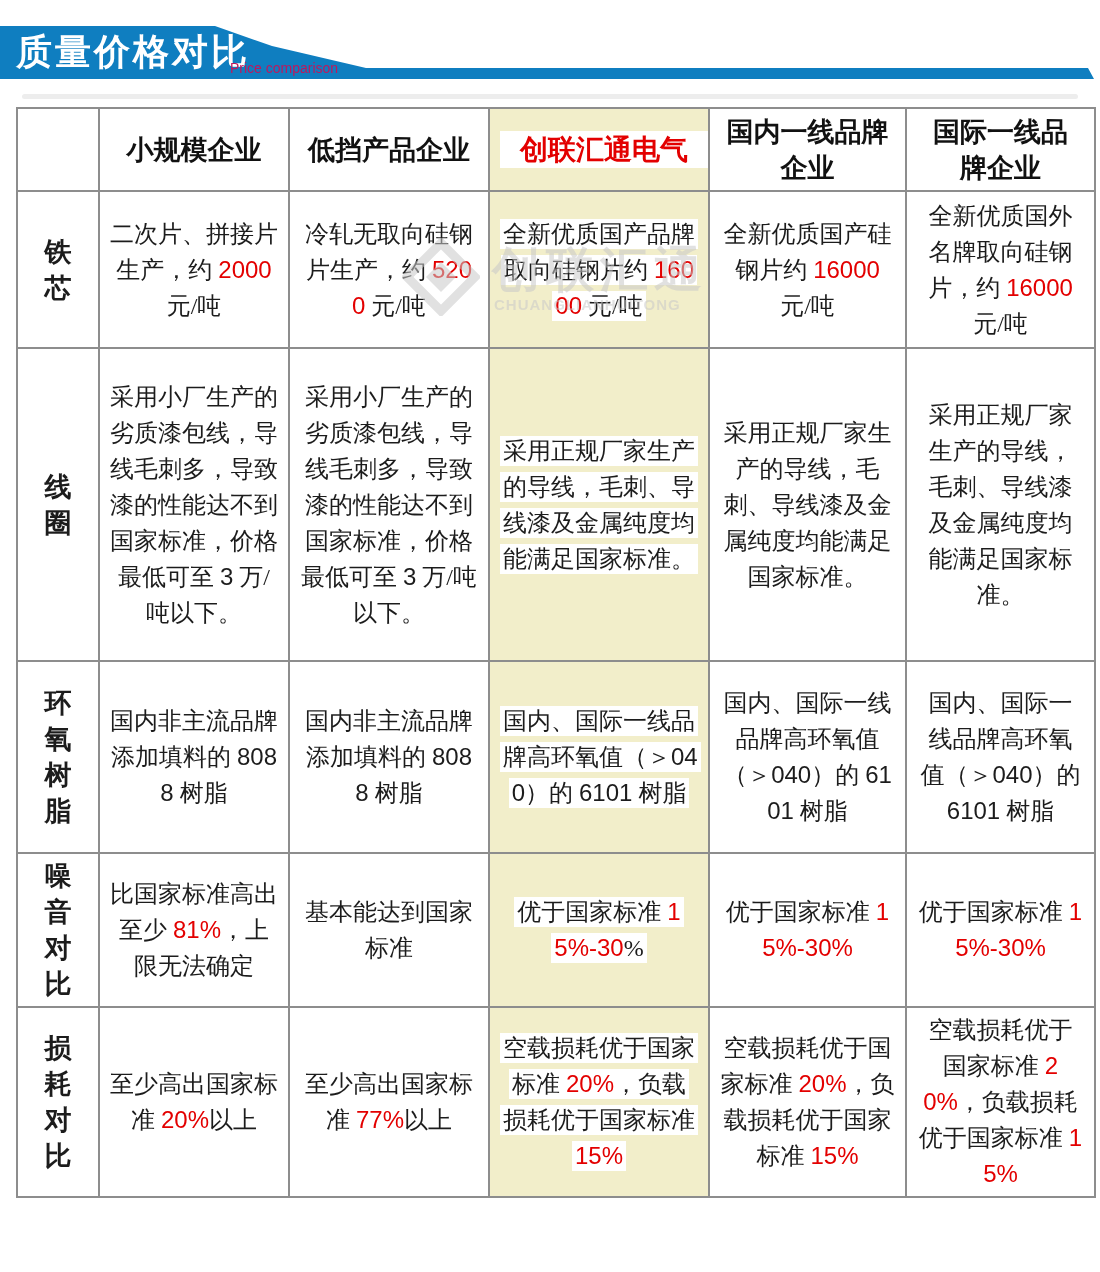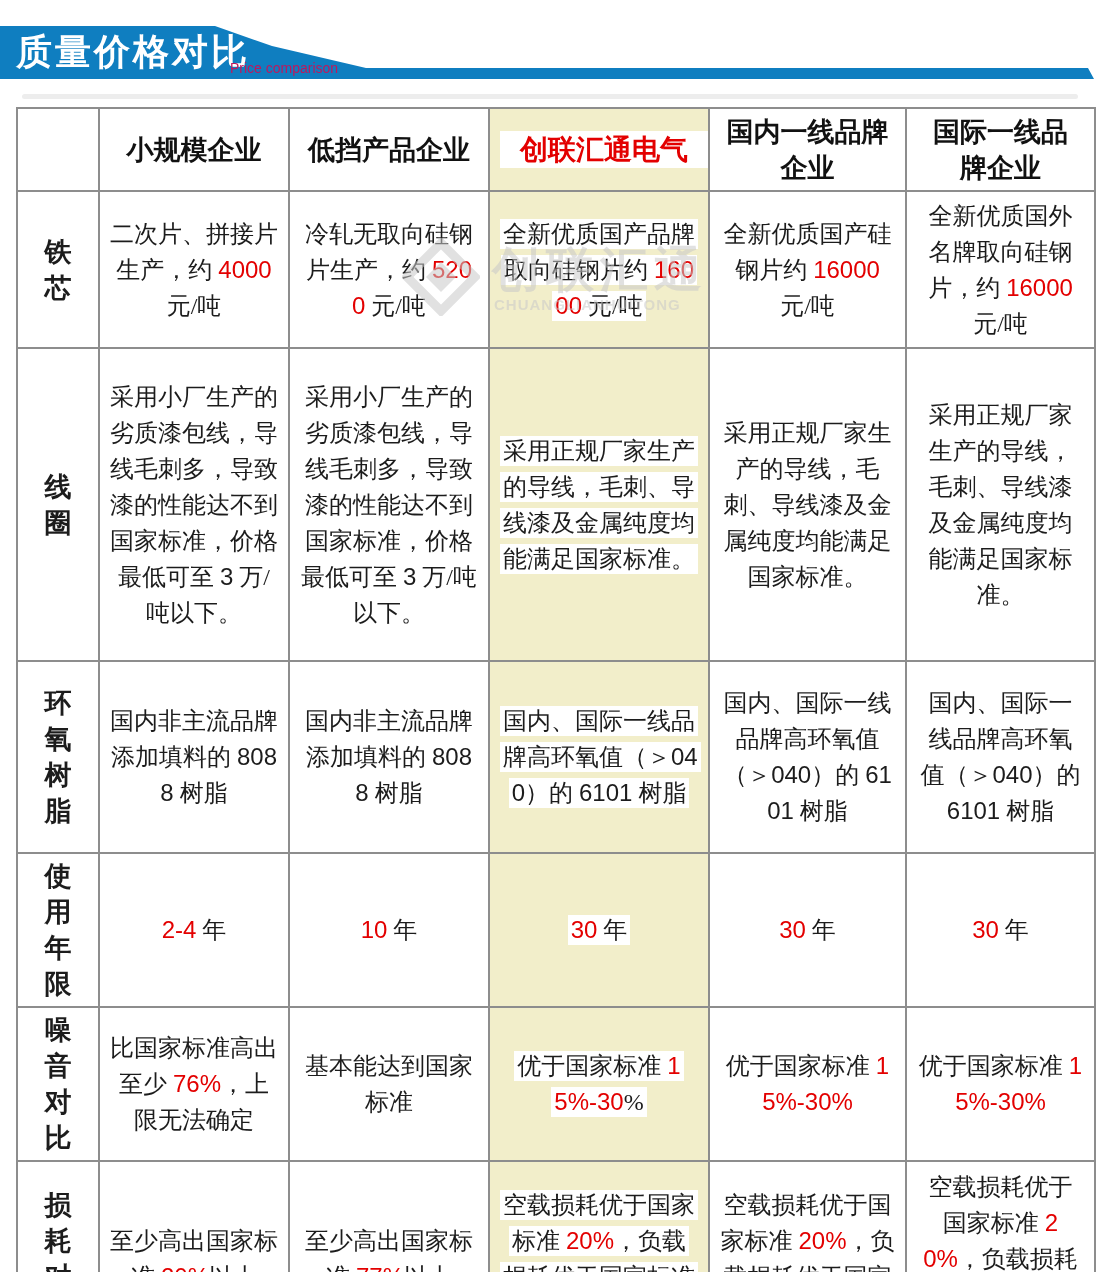--- a/index.html
+++ b/index.html
@@ -81,21 +81,21 @@
         <th class="cream"><span class="brand-name">创联汇通电气</span></th>
         <th><span class="pre">国内一线品牌
 企业</span></th>
         <th><span class="pre">国际一线品
 牌企业</span></th>
       </tr>
     </thead>
     <tbody>
         <tr>
           <th class="row-head pre">铁芯</th>
-          <td><span class="plain">二次片、拼接片生产，约 <span class="red">4000</span> 元/吨</span></td>
+          <td><span class="plain">二次片、拼接片生产，约 <span class="red">2000</span> 元/吨</span></td>
           <td><span class="plain">冷轧无取向硅钢片生产，约 <span class="red">5200</span> 元/吨</span></td>
           <td class="cream"><span class="hl">全新优质国产品牌取向硅钢片约 <span class="red">16000</span> 元/吨</span></td>
           <td><span class="plain">全新优质国产硅钢片约 <span class="red">16000</span> 元/吨</span></td>
           <td><span class="plain">全新优质国外名牌取向硅钢片，约 <span class="red">16000</span> 元/吨</span></td>
         </tr>
         <tr>
           <th class="row-head pre">线圈</th>
           <td><span class="plain">采用小厂生产的劣质漆包线，导线毛刺多，导致漆的性能达不到国家标准，价格最低可至 <span class="num">3</span> 万/吨以下。</span></td>
           <td><span class="plain">采用小厂生产的劣质漆包线，导线毛刺多，导致漆的性能达不到国家标准，价格最低可至 <span class="num">3</span> 万/吨以下。</span></td>
           <td class="cream"><span class="hl">采用正规厂家生产的导线，毛刺、导线漆及金属纯度均能满足国家标准。</span></td>
@@ -105,32 +105,23 @@
         <tr>
           <th class="row-head pre">环氧
 树脂</th>
           <td><span class="plain">国内非主流品牌添加填料的 <span class="num">8088</span> 树脂</span></td>
           <td><span class="plain">国内非主流品牌添加填料的 <span class="num">8088</span> 树脂</span></td>
           <td class="cream"><span class="hl">国内、国际一线品牌高环氧值（＞<span class="num">040</span>）的 <span class="num">6101</span> 树脂</span></td>
           <td><span class="plain">国内、国际一线品牌高环氧值（＞<span class="num">040</span>）的 <span class="num">6101</span> 树脂</span></td>
           <td><span class="plain">国内、国际一线品牌高环氧值（＞<span class="num">040</span>）的 <span class="num">6101</span> 树脂</span></td>
         </tr>
         <tr>
-          <th class="row-head pre">使用
-年限</th>
-          <td><span class="plain"><span class="red">2-4</span> 年</span></td>
-          <td><span class="plain"><span class="red">10</span> 年</span></td>
-          <td class="cream"><span class="hl"><span class="red">30</span> 年</span></td>
-          <td><span class="plain"><span class="red">30</span> 年</span></td>
-          <td><span class="plain"><span class="red">30</span> 年</span></td>
-        </tr>
-        <tr>
           <th class="row-head pre">噪音
 对比</th>
-          <td><span class="plain">比国家标准高出至少 <span class="red">76%</span>，上限无法确定</span></td>
+          <td><span class="plain">比国家标准高出至少 <span class="red">81%</span>，上限无法确定</span></td>
           <td><span class="plain">基本能达到国家标准</span></td>
           <td class="cream"><span class="hl">优于国家标准 <span class="red">15%-30</span>%</span></td>
           <td><span class="plain">优于国家标准 <span class="red">15%-30%</span></span></td>
           <td><span class="plain">优于国家标准 <span class="red">15%-30%</span></span></td>
         </tr>
         <tr>
           <th class="row-head pre">损耗
 对比</th>
           <td><span class="plain">至少高出国家标准 <span class="red">20%</span>以上</span></td>
           <td><span class="plain">至少高出国家标准 <span class="red">77%</span>以上</span></td>

